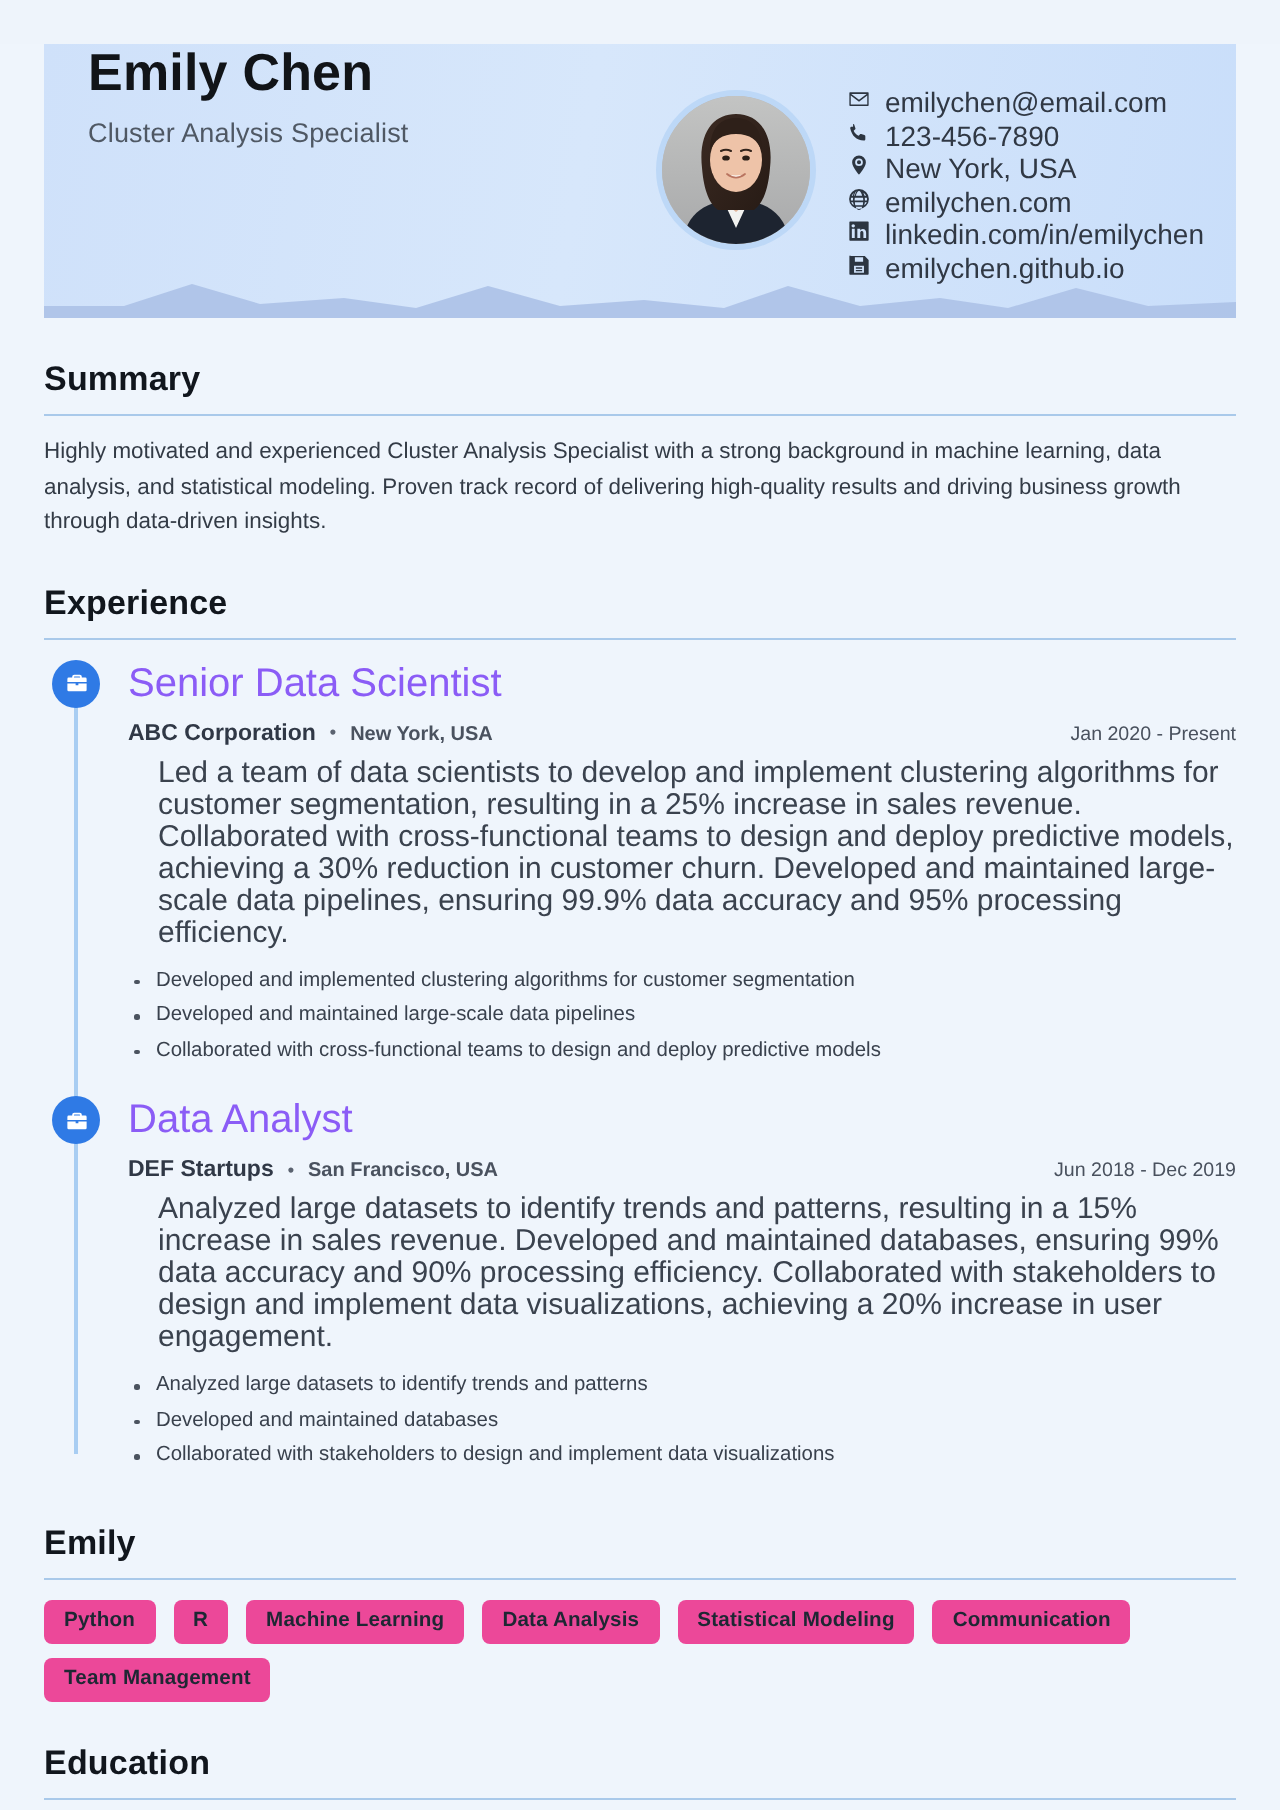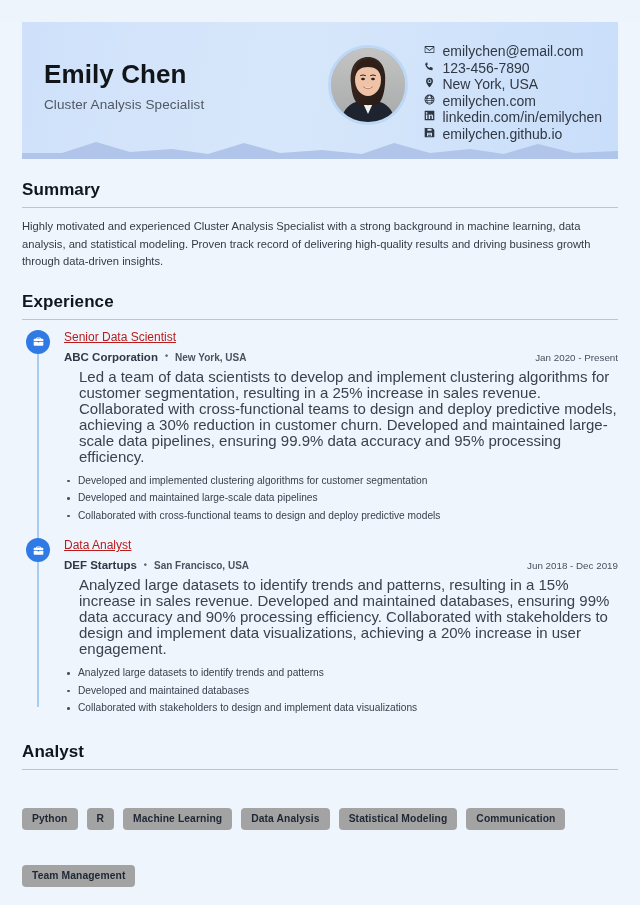--- a/index.html
+++ b/index.html
@@ -34,21 +34,20 @@
     position: relative;
     z-index: 3;
     display: flex;
     align-items: flex-start;
     height: 100%;
     padding: 0 16px 0 22px;
     box-sizing: border-box;
   }
   .identity {
     flex: 1 1 auto;
-    padding-top: 38px;
   }
   .name {
     font-size: 26px;
     font-weight: bold;
     color: #111418;
     letter-spacing: 0.1px;
     line-height: 1.1;
     margin: 0;
   }
   .title {
@@ -162,25 +161,24 @@
     border-radius: 50%;
     background: #2f7ae5;
     display: flex;
     align-items: center;
     justify-content: center;
     z-index: 2;
   }
   .exp-dot svg { width: 11px; height: 11px; fill: #ffffff; display: block; }
 
   .exp-role {
-    font-size: 12px;
-    color: #b91c1c;
+    font-size: 20px;
+    color: #8b5cf6;
     line-height: 1.25;
     margin-bottom: 6px;
-    text-decoration: underline;
   }
   .exp-meta {
     display: flex;
     align-items: baseline;
     justify-content: space-between;
     margin-bottom: 6px;
   }
   .exp-meta-left {
     display: flex;
     align-items: flex-end;
@@ -224,29 +222,28 @@
     border-radius: 50%;
   }
 
   
   .skills-wrap {
     display: flex;
     flex-wrap: wrap;
     gap: 7px 9px;
   }
   .skill-chip {
-    background: #a3a3a3;
+    background: #ec4899;
     border-radius: 4px;
     padding: 5px 10px;
     font-size: 10.3px;
     font-weight: bold;
     color: #1e2733;
     letter-spacing: 0.1px;
     line-height: 12px;
-    margin-top: 28px;
   }
 
   
   .edu-item { margin-bottom: 13px; }
   .edu-row {
     display: flex;
     align-items: baseline;
     justify-content: space-between;
   }
   .edu-degree {
@@ -454,21 +451,21 @@
             <li>Analyzed large datasets to identify trends and patterns</li>
             <li>Developed and maintained databases</li>
             <li>Collaborated with stakeholders to design and implement data visualizations</li>
           </ul>
         </div>
 
       </div>
     </div>
 
     <div class="section">
-      <div class="section-title">Analyst</div>
+      <div class="section-title">Emily</div>
       <div class="section-rule"></div>
       <div class="skills-wrap">
         <span class="skill-chip">Python</span>
         <span class="skill-chip">R</span>
         <span class="skill-chip">Machine Learning</span>
         <span class="skill-chip">Data Analysis</span>
         <span class="skill-chip">Statistical Modeling</span>
         <span class="skill-chip">Communication</span>
         <span class="skill-chip">Team Management</span>
       </div>

